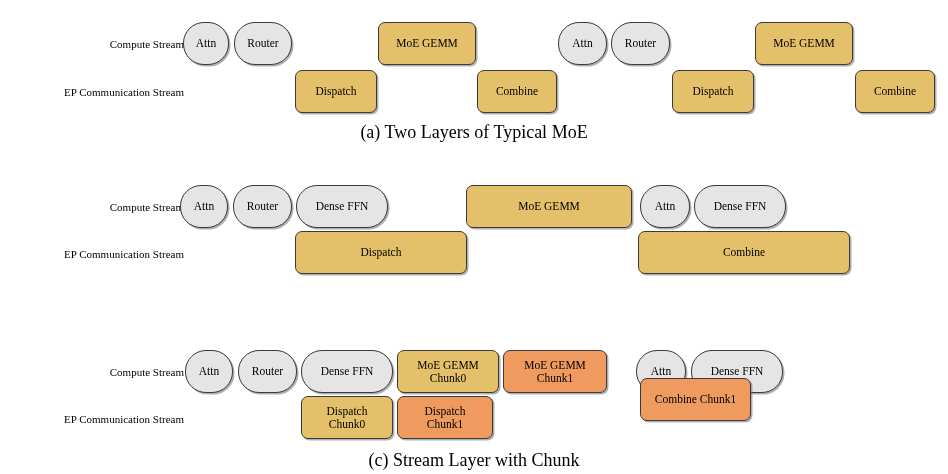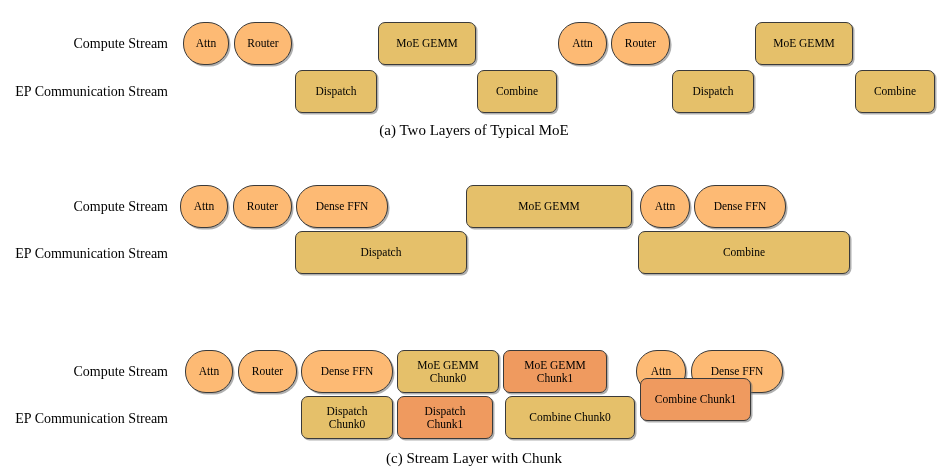--- a/index.html
+++ b/index.html
@@ -16,52 +16,53 @@
     overflow: hidden;
   }
   .panel {
     position: absolute;
     left: 0;
     width: 948px;
   }
   .row-label {
     position: absolute;
     text-align: right;
-    font-size: 14px;
+    font-size: 11px;
     font-family: "Liberation Serif", "DejaVu Serif", serif;
     color: #000;
     white-space: nowrap;
     line-height: 14px;
+    padding-left: 16px;
   }
   .box {
     position: absolute;
     box-sizing: border-box;
     border: 1.2px solid #3a3a3a;
     border-radius: 7px;
     display: flex;
     align-items: center;
     justify-content: center;
     text-align: center;
     font-size: 11.5px;
     line-height: 13px;
     font-family: "Liberation Serif", "DejaVu Serif", serif;
     color: #000;
     box-shadow: 1.5px 1.5px 0.5px rgba(110,110,110,0.55);
     padding: 0 3px;
     white-space: pre-line;
   }
-  .box.white  { background: #fdba74; border-radius: 21px; }
+  .box.white  { background: #e5e5e5; border-radius: 21px; }
   .box.gold   { background: #e5c06a; }
   .box.orange { background: #ef9a5f; }
   .caption {
     position: absolute;
     width: 948px;
     left: 0;
     text-align: center;
-    font-size: 15px;
+    font-size: 18px;
     font-family: "Liberation Serif", "DejaVu Serif", serif;
     color: #000;
   }
 </style>
 </head>
 <body>
 
 <div class="panel" style="top:0;height:150px;">
   <div class="row-label" style="left:0;top:37px;width:168px;">Compute Stream</div>
   <div class="row-label" style="left:0;top:85px;width:168px;">EP Communication Stream</div>
@@ -108,17 +109,16 @@
 Chunk0</div>
   <div class="box orange" style="left:503px;top:20px;width:104px;height:43px;">MoE GEMM
 Chunk1</div>
   <div class="box white" style="left:636px;top:20px;width:50px;height:43px;">Attn</div>
   <div class="box white" style="left:691px;top:20px;width:92px;height:43px;">Dense FFN</div>
 
   <div class="box gold" style="left:301px;top:66px;width:92px;height:43px;">Dispatch
 Chunk0</div>
   <div class="box orange" style="left:397px;top:66px;width:96px;height:43px;">Dispatch
 Chunk1</div>
-  <div class="box gold" style="left:505px;top:66px;width:130px;height:43px;">Combine Chunk0</div>
   <div class="box orange" style="left:640px;top:48px;width:111px;height:43px;text-align:right;">Combine Chunk1</div>
 
   <div class="caption" style="top:120px;">(c) Stream Layer with Chunk</div>
 </div>
 
 </body></html>

